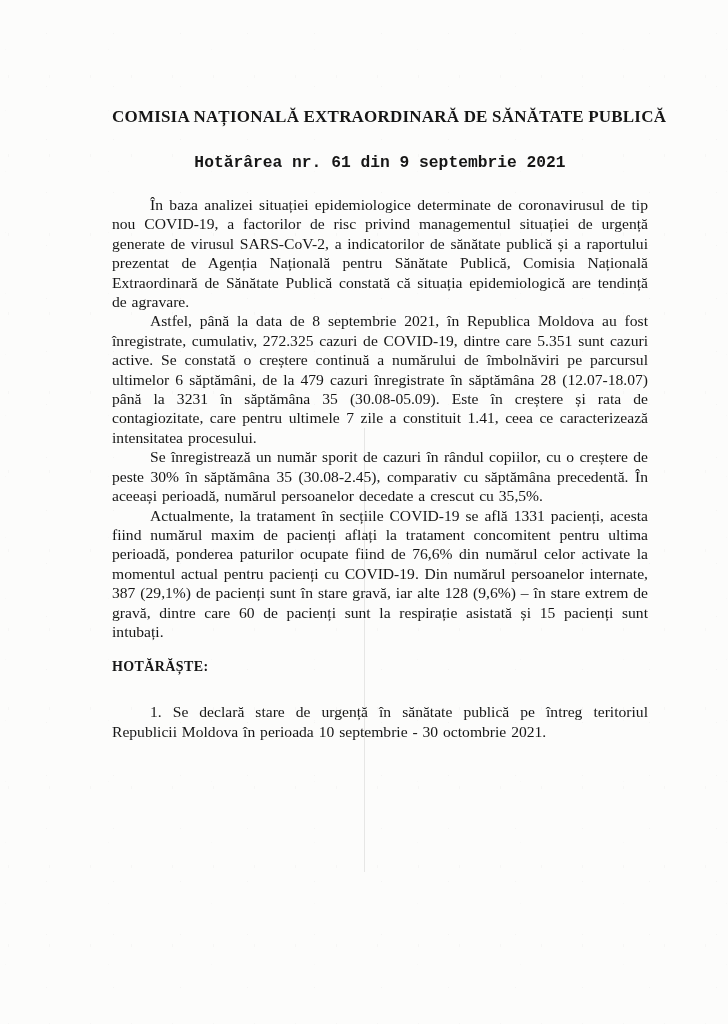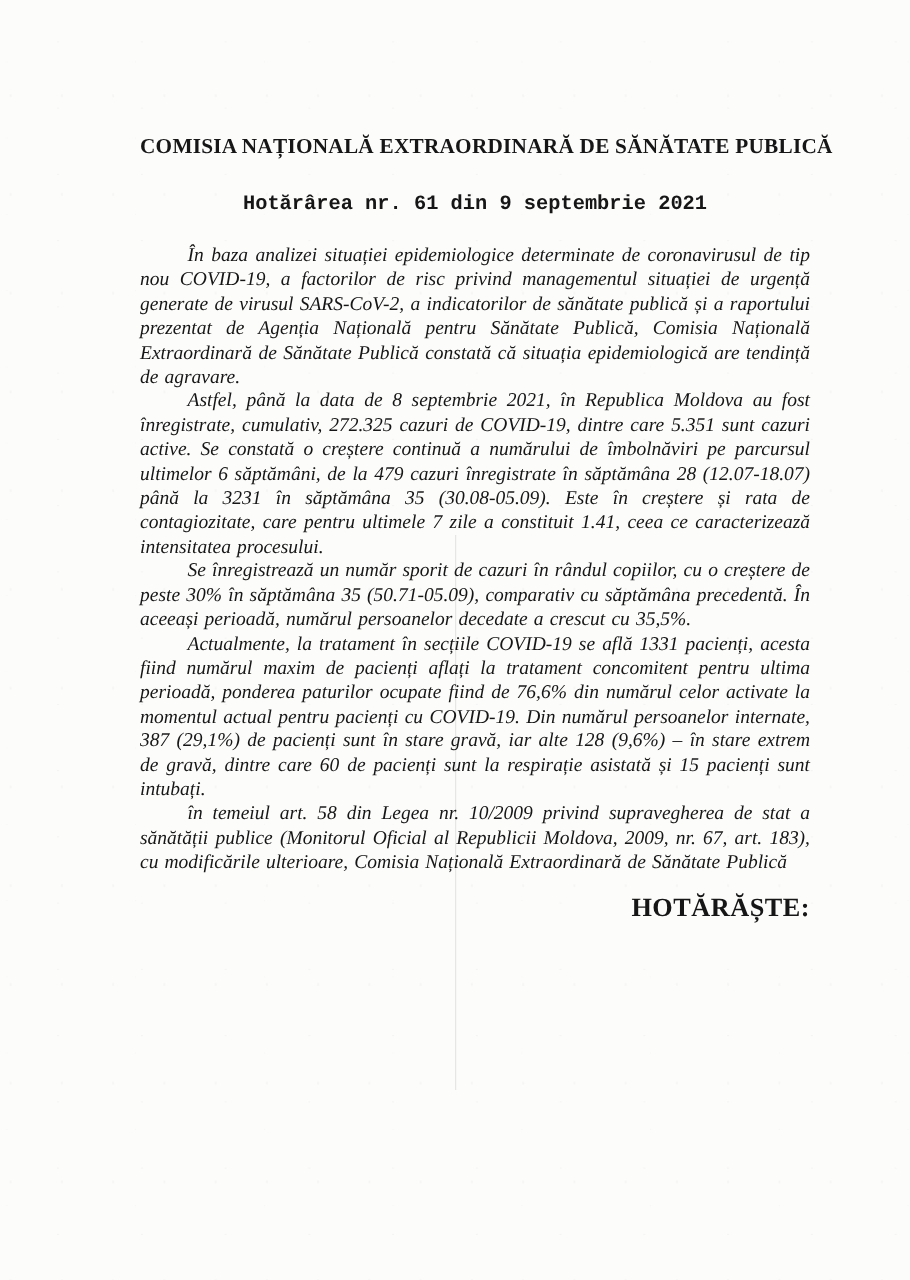--- a/index.html
+++ b/index.html
@@ -56,33 +56,32 @@
     line-height: 20px;
     font-weight: bold;
     text-align: center;
     font-family: Liberation Mono, monospace;
   }
   .doc-body {
     margin-top: 22px;
     font-size: 15.6px;
     line-height: 19.4px;
     text-align: justify;
-    font-style: italic;
   }
   .doc-body p {
     margin: 0;
     text-indent: 38px;
     word-spacing: 1px;
   }
   .decision-heading {
     margin: 16px 0 0 0;
-    font-size: 21px;
+    font-size: 14px;
     line-height: 20px;
     font-weight: bold;
-    text-align: right;
+    text-align: left;
     letter-spacing: 0.4px;
   }
   .decision-item {
     margin: 25px 0 0 0;
     font-size: 15.6px;
     line-height: 19.4px;
     text-align: justify;
     text-indent: 38px;
     word-spacing: 1px;
   }
@@ -91,19 +90,19 @@
 <body>
 
 <div class="page">
   <div class="fold-line"></div>
   <div class="content">
     <h1 class="doc-title">COMISIA NAȚIONALĂ EXTRAORDINARĂ DE SĂNĂTATE PUBLICĂ</h1>
     <h2 class="doc-subtitle">Hotărârea nr. 61 din 9 septembrie 2021</h2>
     <div class="doc-body">
       <p>În baza analizei situației epidemiologice determinate de coronavirusul de tip nou COVID-19, a factorilor de risc privind managementul situației de urgență generate de virusul SARS-CoV-2, a indicatorilor de sănătate publică și a raportului prezentat de Agenția Națională pentru Sănătate Publică, Comisia Națională Extraordinară de Sănătate Publică constată că situația epidemiologică are tendință de agravare.</p>
       <p>Astfel, până la data de 8 septembrie 2021, în Republica Moldova au fost înregistrate, cumulativ, 272.325 cazuri de COVID-19, dintre care 5.351 sunt cazuri active. Se constată o creștere continuă a numărului de îmbolnăviri pe parcursul ultimelor 6 săptămâni, de la 479 cazuri înregistrate în săptămâna 28 (12.07-18.07) până la 3231 în săptămâna 35 (30.08-05.09). Este în creștere și rata de contagiozitate, care pentru ultimele 7 zile a constituit 1.41, ceea ce caracterizează intensitatea procesului.</p>
-      <p>Se înregistrează un număr sporit de cazuri în rândul copiilor, cu o creștere de peste 30% în săptămâna 35 (50.71-05.09), comparativ cu săptămâna precedentă. În aceeași perioadă, numărul persoanelor decedate a crescut cu 35,5%.</p>
+      <p>Se înregistrează un număr sporit de cazuri în rândul copiilor, cu o creștere de peste 30% în săptămâna 35 (30.08-2.45), comparativ cu săptămâna precedentă. În aceeași perioadă, numărul persoanelor decedate a crescut cu 35,5%.</p>
       <p>Actualmente, la tratament în secțiile COVID-19 se află 1331 pacienți, acesta fiind numărul maxim de pacienți aflați la tratament concomitent pentru ultima perioadă, ponderea paturilor ocupate fiind de 76,6% din numărul celor activate la momentul actual pentru pacienți cu COVID-19. Din numărul persoanelor internate, 387 (29,1%) de pacienți sunt în stare gravă, iar alte 128 (9,6%) – în stare extrem de gravă, dintre care 60 de pacienți sunt la respirație asistată și 15 pacienți sunt intubați.</p>
-      <p>în temeiul art. 58 din Legea nr. 10/2009 privind supravegherea de stat a sănătății publice (Monitorul Oficial al Republicii Moldova, 2009, nr. 67, art. 183), cu modificările ulterioare, Comisia Națională Extraordinară de Sănătate Publică</p>
     </div>
     <h3 class="decision-heading">HOTĂRĂȘTE:</h3>
+    <p class="decision-item">1. Se declară stare de urgență în sănătate publică pe întreg teritoriul Republicii Moldova în perioada 10 septembrie - 30 octombrie 2021.</p>
   </div>
 </div>
 
 </body></html>

